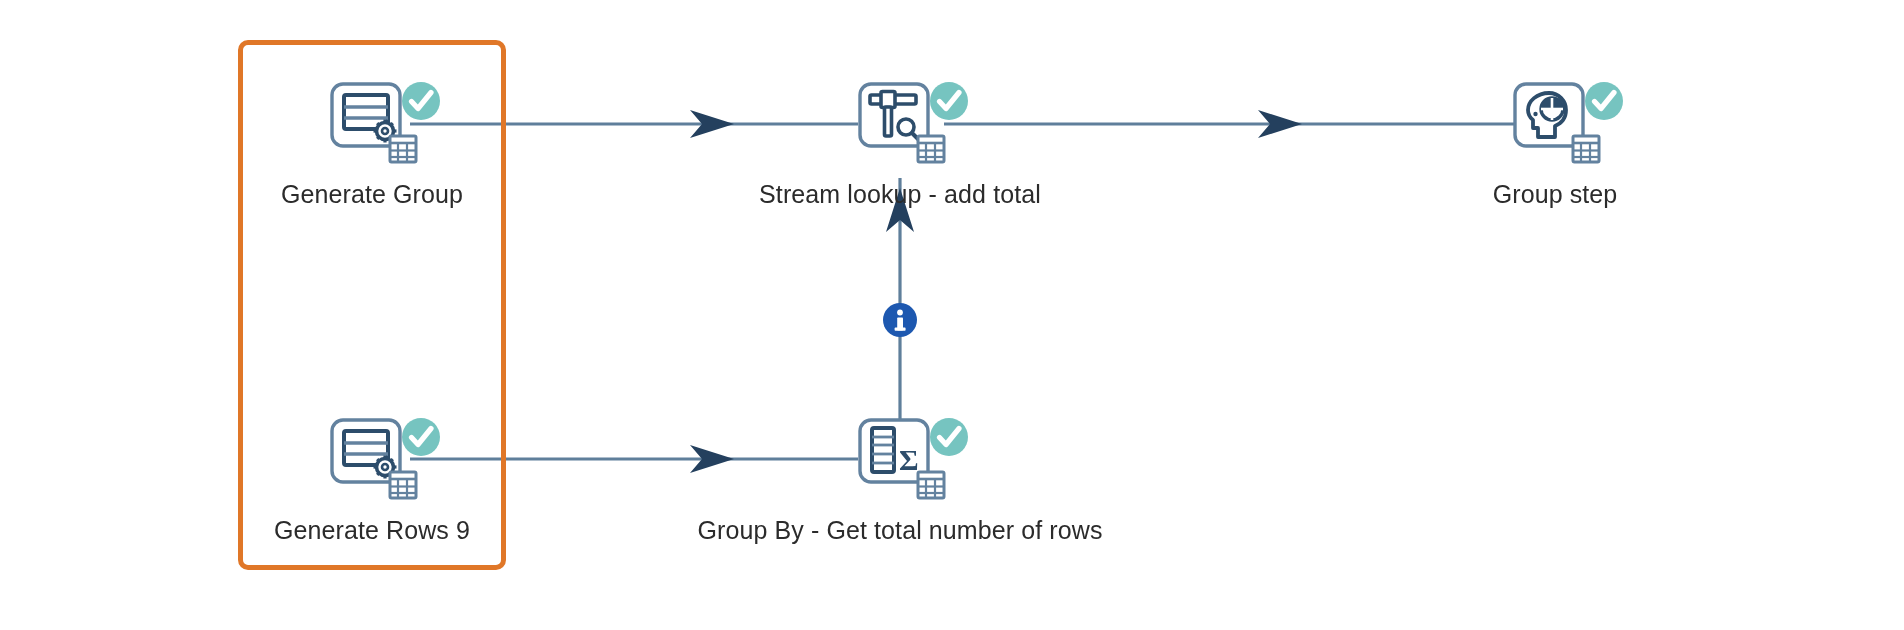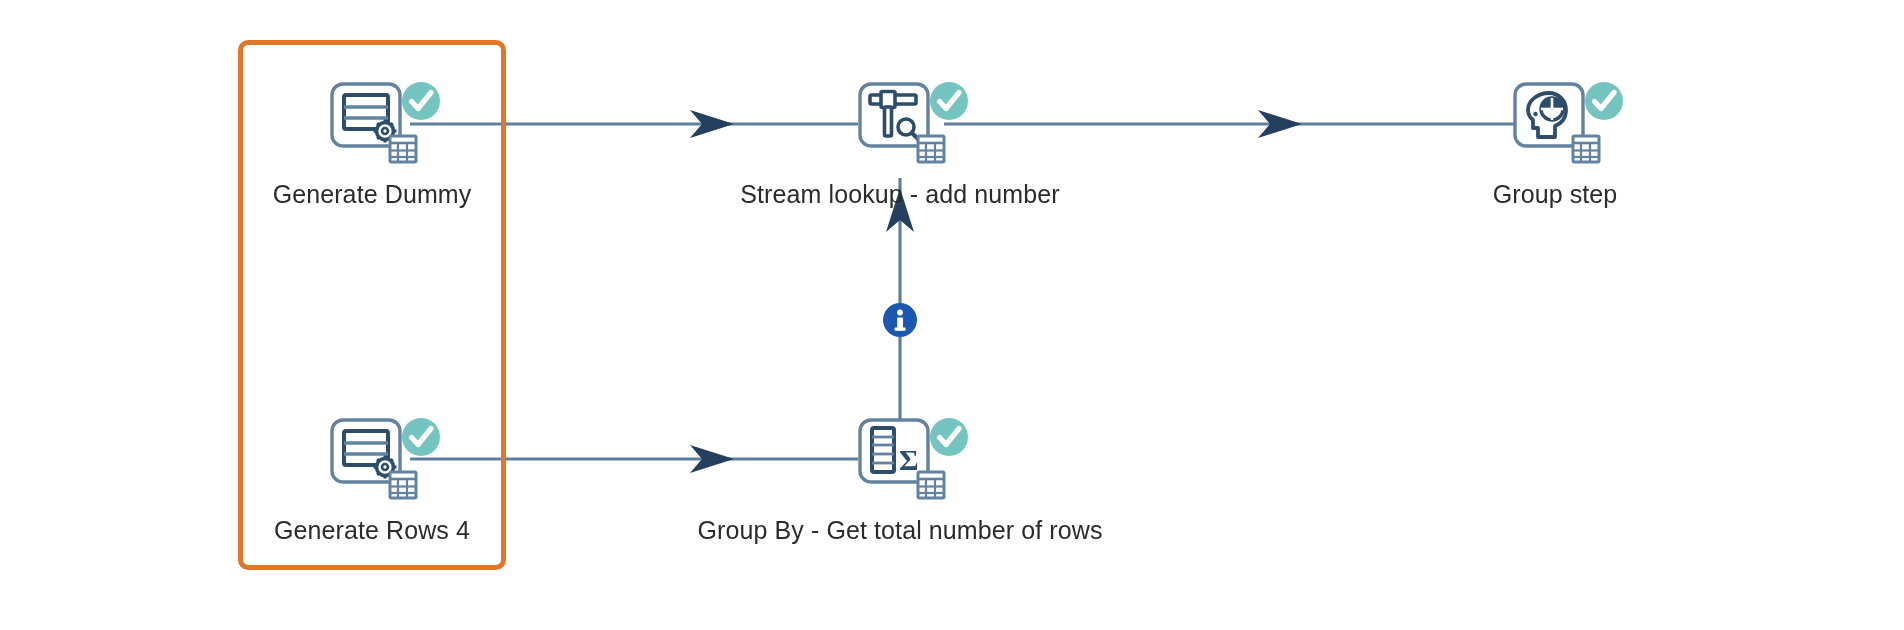--- a/index.html
+++ b/index.html
@@ -134,21 +134,21 @@
         <line x1="64" y1="74.5" x2="90" y2="74.5" stroke="#63829f" stroke-width="2.2"></line>
         <line x1="64" y1="81" x2="90" y2="81" stroke="#63829f" stroke-width="2.2"></line>
         <line x1="72" y1="67" x2="72" y2="86" stroke="#63829f" stroke-width="2.2"></line>
         <line x1="81" y1="67" x2="81" y2="86" stroke="#63829f" stroke-width="2.2"></line>
       </g>
     </svg>
     <svg class="badge-check" viewBox="0 0 46 46" xmlns="http://www.w3.org/2000/svg">
       <circle cx="23" cy="21" r="19" fill="#76c4c0"></circle>
       <path d="M13.5,21.5 L20,28.5 L33,12.5" fill="none" stroke="#ffffff" stroke-width="5.2" stroke-linecap="round" stroke-linejoin="round"></path>
     </svg>
-    <div class="node-label">Generate Dummy</div>
+    <div class="node-label">Generate Group</div>
   </div>
 
   <div class="node" style="left:900px; top:122px;">
     <svg class="node-icon" viewBox="0 0 92 92" xmlns="http://www.w3.org/2000/svg">
       <rect x="6" y="8" width="68" height="62" rx="11" ry="11" fill="#ffffff" stroke="#63829f" stroke-width="3.4"></rect>
       <g>
         <rect x="16" y="19" width="46" height="9" rx="1.5" ry="1.5" fill="#ffffff" stroke="#2d4d6b" stroke-width="3.6"></rect>
         <rect x="27" y="15.5" width="14" height="16" rx="1.5" ry="1.5" fill="#ffffff" stroke="#2d4d6b" stroke-width="3.6"></rect>
         <rect x="30.5" y="31" width="7" height="29" rx="1.5" ry="1.5" fill="#ffffff" stroke="#2d4d6b" stroke-width="3.6"></rect>
       </g>
@@ -162,21 +162,21 @@
         <line x1="64" y1="74.5" x2="90" y2="74.5" stroke="#63829f" stroke-width="2.2"></line>
         <line x1="64" y1="81" x2="90" y2="81" stroke="#63829f" stroke-width="2.2"></line>
         <line x1="72" y1="67" x2="72" y2="86" stroke="#63829f" stroke-width="2.2"></line>
         <line x1="81" y1="67" x2="81" y2="86" stroke="#63829f" stroke-width="2.2"></line>
       </g>
     </svg>
     <svg class="badge-check" viewBox="0 0 46 46" xmlns="http://www.w3.org/2000/svg">
       <circle cx="23" cy="21" r="19" fill="#76c4c0"></circle>
       <path d="M13.5,21.5 L20,28.5 L33,12.5" fill="none" stroke="#ffffff" stroke-width="5.2" stroke-linecap="round" stroke-linejoin="round"></path>
     </svg>
-    <div class="node-label">Stream lookup - add number</div>
+    <div class="node-label">Stream lookup - add total</div>
   </div>
 
   <div class="node" style="left:1555px; top:122px;">
     <svg class="node-icon" viewBox="0 0 92 92" xmlns="http://www.w3.org/2000/svg">
       <rect x="6" y="8" width="68" height="62" rx="11" ry="11" fill="#ffffff" stroke="#63829f" stroke-width="3.4"></rect>
       <g>
         <path d="M40,17 C28,17 19,25 19,34 C19,39 21.5,42 24,44 L24,52 L29,52 L29,61 L46,61 L46,50
                  C53,47 57,41 57,34 C57,25 50,17 40,17 Z" fill="#ffffff" stroke="#2d4d6b" stroke-width="3.8" stroke-linejoin="round" stroke-linecap="round"></path>
         <circle cx="26.5" cy="38" r="2.2" fill="#2d4d6b"></circle>
         <circle cx="43" cy="33" r="11" fill="#ffffff" stroke="#2d4d6b" stroke-width="3.4"></circle>
@@ -227,21 +227,21 @@
         <line x1="64" y1="74.5" x2="90" y2="74.5" stroke="#63829f" stroke-width="2.2"></line>
         <line x1="64" y1="81" x2="90" y2="81" stroke="#63829f" stroke-width="2.2"></line>
         <line x1="72" y1="67" x2="72" y2="86" stroke="#63829f" stroke-width="2.2"></line>
         <line x1="81" y1="67" x2="81" y2="86" stroke="#63829f" stroke-width="2.2"></line>
       </g>
     </svg>
     <svg class="badge-check" viewBox="0 0 46 46" xmlns="http://www.w3.org/2000/svg">
       <circle cx="23" cy="21" r="19" fill="#76c4c0"></circle>
       <path d="M13.5,21.5 L20,28.5 L33,12.5" fill="none" stroke="#ffffff" stroke-width="5.2" stroke-linecap="round" stroke-linejoin="round"></path>
     </svg>
-    <div class="node-label">Generate Rows 4</div>
+    <div class="node-label">Generate Rows 9</div>
   </div>
 
   <div class="node" style="left:900px; top:458px;">
     <svg class="node-icon" viewBox="0 0 92 92" xmlns="http://www.w3.org/2000/svg">
       <rect x="6" y="8" width="68" height="62" rx="11" ry="11" fill="#ffffff" stroke="#63829f" stroke-width="3.4"></rect>
       <g>
         <rect x="18" y="16" width="22" height="44" rx="2" ry="2" fill="#ffffff" stroke="#2d4d6b" stroke-width="4"></rect>
         <line x1="18" y1="25" x2="40" y2="25" stroke="#63829f" stroke-width="2.8"></line>
         <line x1="18" y1="33" x2="40" y2="33" stroke="#63829f" stroke-width="2.8"></line>
         <line x1="18" y1="42" x2="40" y2="42" stroke="#63829f" stroke-width="2.8"></line>

